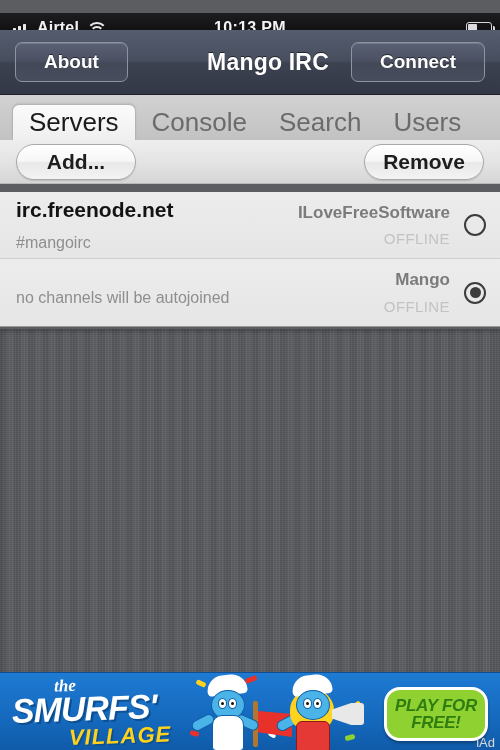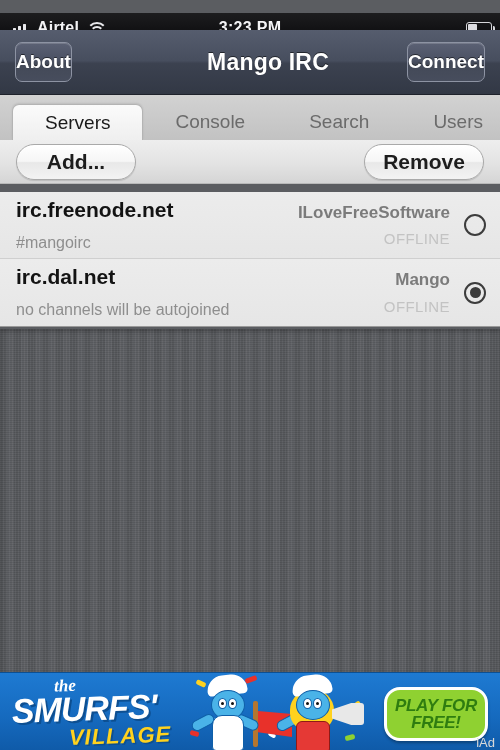--- a/index.html
+++ b/index.html
@@ -77,44 +77,44 @@
   }
   #nav-title {
     color: #ffffff; font-size: 23px; font-weight: bold;
     text-shadow: 0 -1px 0 rgba(0,0,0,.55);
     letter-spacing: .2px;
     margin-left: 36px;
   }
   .navbtn {
     position: absolute; top: 12px;
     height: 40px; box-sizing: border-box;
-    padding: 0 0;
+    padding: 0 28px;
     display: flex; align-items: center; justify-content: center;
     border: 1px solid #8d93a3; border-radius: 7px;
     background: linear-gradient(180deg,#5b6174 0%,#4b5163 46%,#434957 54%,#474d5d 100%);
     color: #ffffff; font-size: 19px; font-weight: bold;
     text-shadow: 0 -1px 0 rgba(0,0,0,.55);
     box-shadow: inset 0 1px 0 rgba(255,255,255,.16);
   }
   #about-button { left: 15px; }
   #connect-button { right: 15px; }
 
   
   #tabbar {
     position: absolute; top: 95px; left: 0;
     width: 500px; height: 45px;
     background: linear-gradient(180deg,#d2d2d2 0%,#c2c2c2 100%);
     display: flex; align-items: flex-end;
     box-sizing: border-box;
     padding-left: 12px;
   }
   .tab {
-    height: 36px; padding: 0 32px;
+    height: 36px; padding: 0 16px;
     display: flex; align-items: center; justify-content: center;
-    font-size: 19px; color: #6b6b6b;
+    font-size: 26px; color: #6b6b6b;
     border-radius: 7px 7px 0 0;
     box-sizing: border-box;
     margin-top: 12px;
   }
   .tab.active {
     background: linear-gradient(180deg,#fbfbfb 0%,#efefef 100%);
     color: #1a1a1a;
     border: 1px solid #b4b4b4; border-bottom: none;
     box-shadow: 0 -1px 2px rgba(0,0,0,.09);
   }
@@ -332,21 +332,21 @@
           <i></i>
           <i></i>
       </div>
       <div id="carrier-name">Airtel</div>
       <div id="wifi-icon">
         <span class="a"></span>
           <span class="b"></span>
           <span class="c"></span>
       </div>
     </div>
-    <div id="clock">3:23 PM</div>
+    <div id="clock">10:13 PM</div>
     <div id="battery">
       <div id="battery-fill" style="width: 40%;"></div>
     </div>
   </div>
 
   <div id="navbar">
     <div class="navbtn" id="about-button">About</div>
     <div id="nav-title">Mango IRC</div>
     <div class="navbtn" id="connect-button">Connect</div>
   </div>
@@ -372,21 +372,20 @@
       </div>
       <div class="row-right">
         <div class="server-nick">ILoveFreeSoftware</div>
         <div class="server-status">OFFLINE</div>
       </div>
       <div class="radio"></div>
     </div>
 
     <div class="server-row">
       <div class="row-left">
-        <div class="server-name">irc.dal.net</div>
         <div class="server-sub">no channels will be autojoined</div>
       </div>
       <div class="row-right">
         <div class="server-nick">Mango</div>
         <div class="server-status">OFFLINE</div>
       </div>
       <div class="radio selected"></div>
     </div>
 
   </div>

